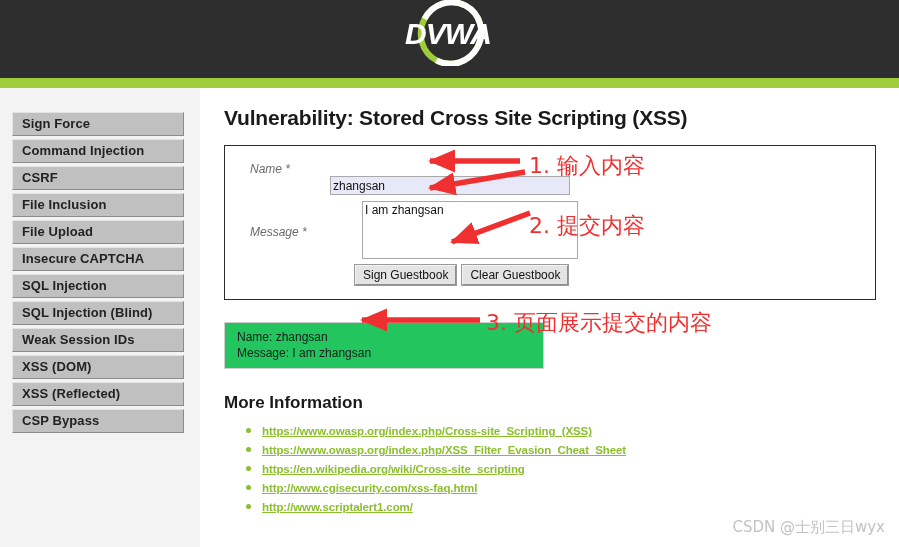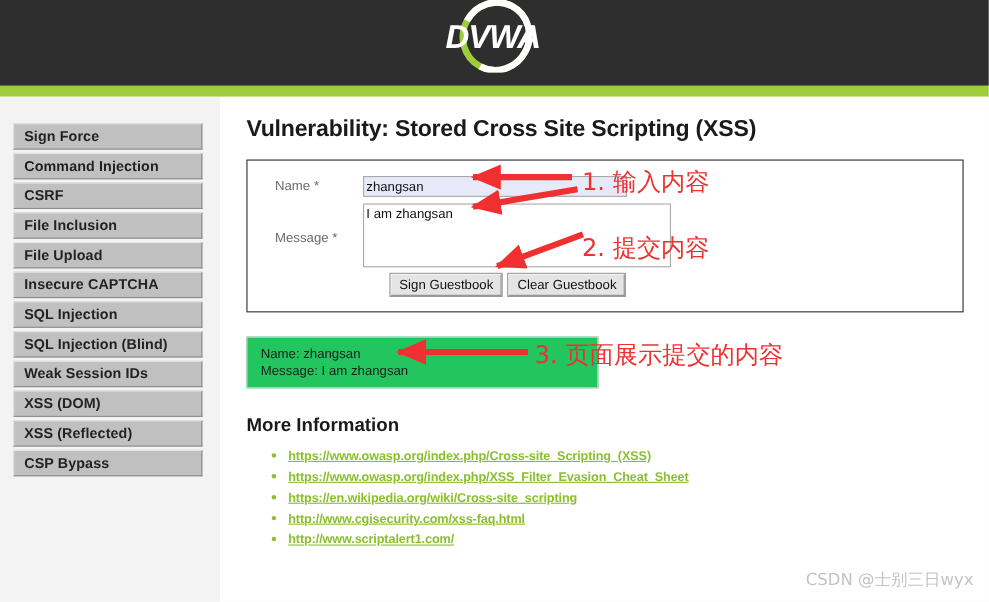--- a/index.html
+++ b/index.html
@@ -111,47 +111,50 @@
     display: flex;
     align-items: flex-start;
     margin-bottom: 6px;
   }
   .form-label {
     width: 105px;
     padding-left: 25px;
     font-size: 12px;
     color: #6b6b6b;
     line-height: 19px;
+    font-style: italic;
   }
 
   #name-input {
     width: 240px;
     height: 19px;
     background: #e8e9f8;
     border: 1px solid #a9a9a9;
     font-family: "Liberation Sans", sans-serif;
     font-size: 12px;
     color: #111111;
     padding: 0 2px;
     outline: none;
+    margin-top: 16px;
   }
   #message-row { margin-top: 1px; }
   #message-label { line-height: 19px; padding-top: 22px; }
   #message-input {
-    width: 280px;
+    width: 216px;
     height: 58px;
     background: #ffffff;
     border: 1px solid #a9a9a9;
     font-family: "Liberation Sans", sans-serif;
     font-size: 12px;
     color: #111111;
     padding: 1px 2px;
     resize: none;
     outline: none;
     display: block;
+    margin-left: 32px;
   }
   #button-row {
     display: flex;
     gap: 6px;
     margin-left: 130px;
     margin-top: 4px;
   }
   .gbtn {
     background: #e4e4e4;
     border-top: 1px solid #f4f4f4;

